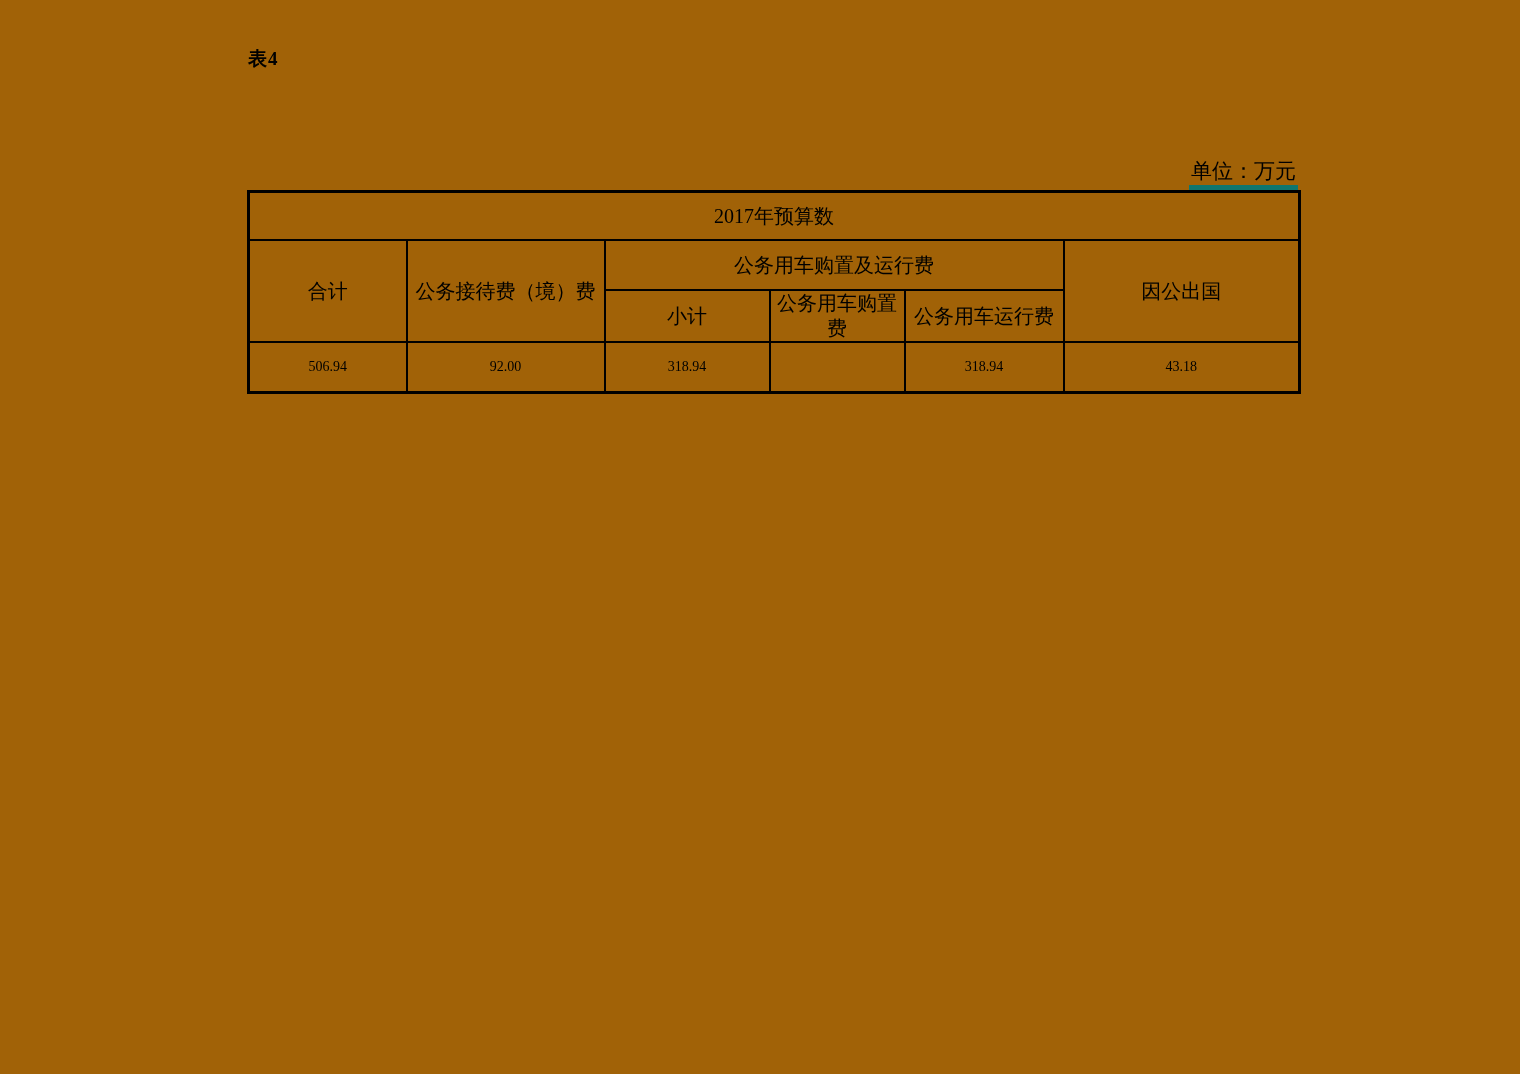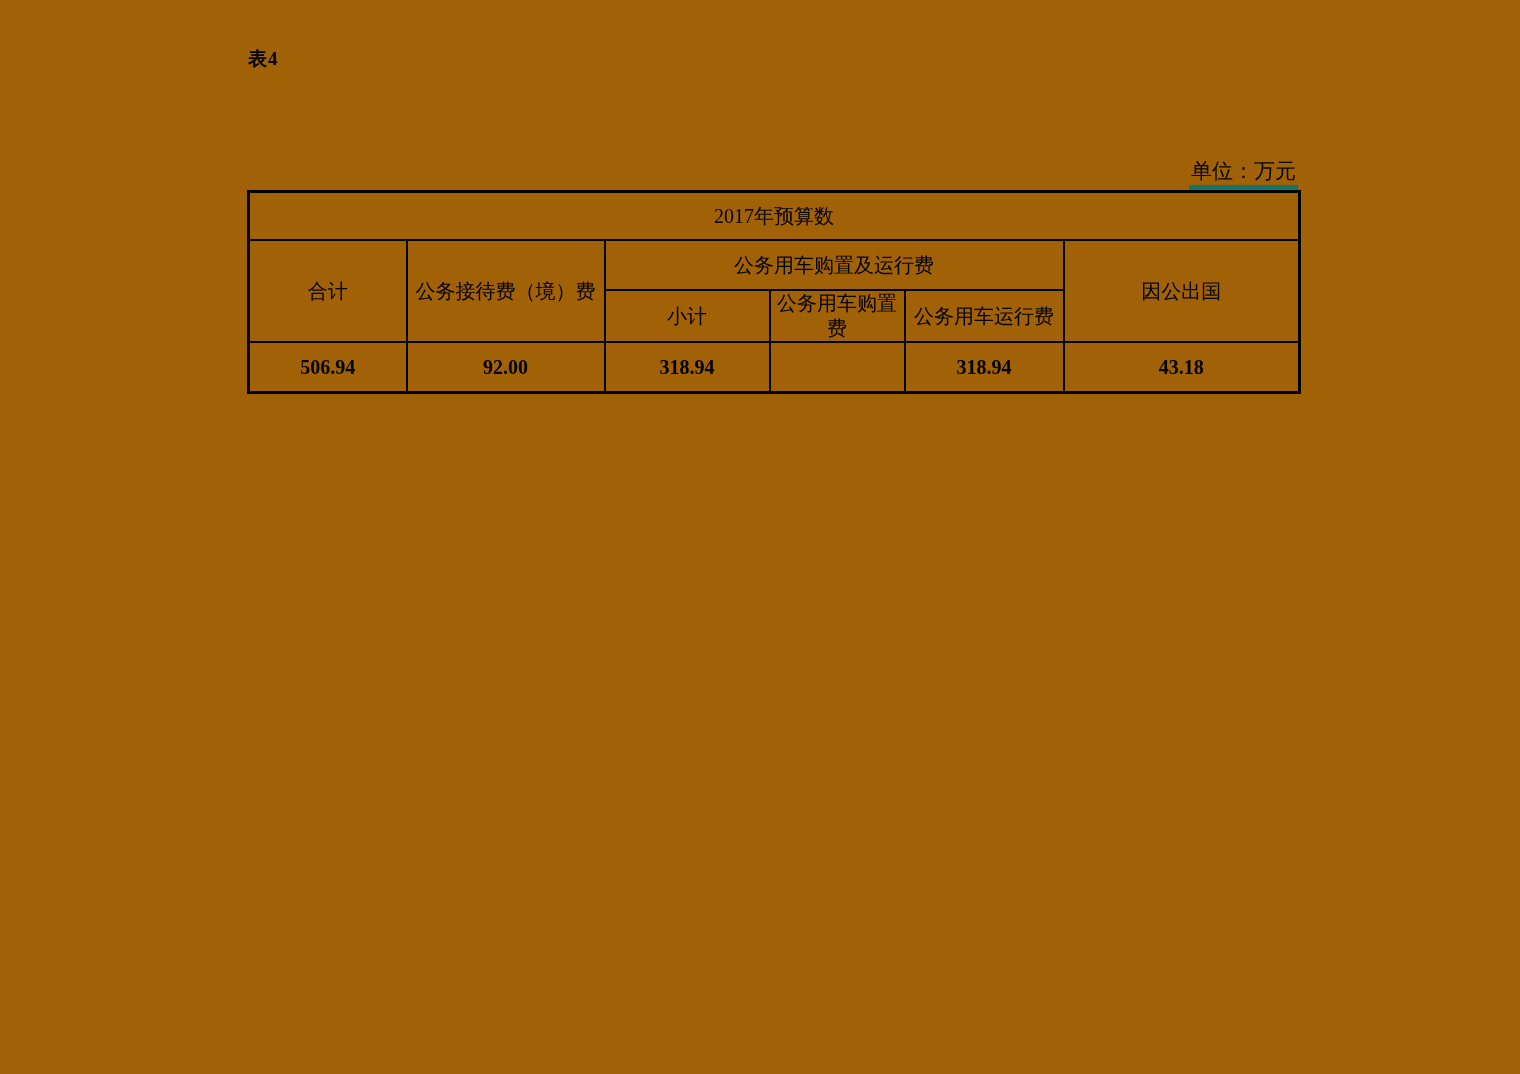--- a/index.html
+++ b/index.html
@@ -62,23 +62,22 @@
     padding: 0 6px;
     overflow: hidden;
   }
   tr.row-year td   { height: 46px; }
   tr.row-head td   { height: 48px; }
   tr.row-sub td    { height: 46px; }
   tr.row-data td   { height: 48px; }
   td.cell-purchase-head { padding: 0 10px; }
   td.cell-operation-head { padding: 0 2px; }
   tr.row-data td.num {
-    font-size: 20px;
+    font-size: 14px;
     font-family: "Liberation Serif", "DejaVu Serif", serif;
-    font-weight: bold;
   }
 </style>
 </head>
 <body>
 
 <div class="page">
 
   <div class="table-label">表4</div>
 
 

